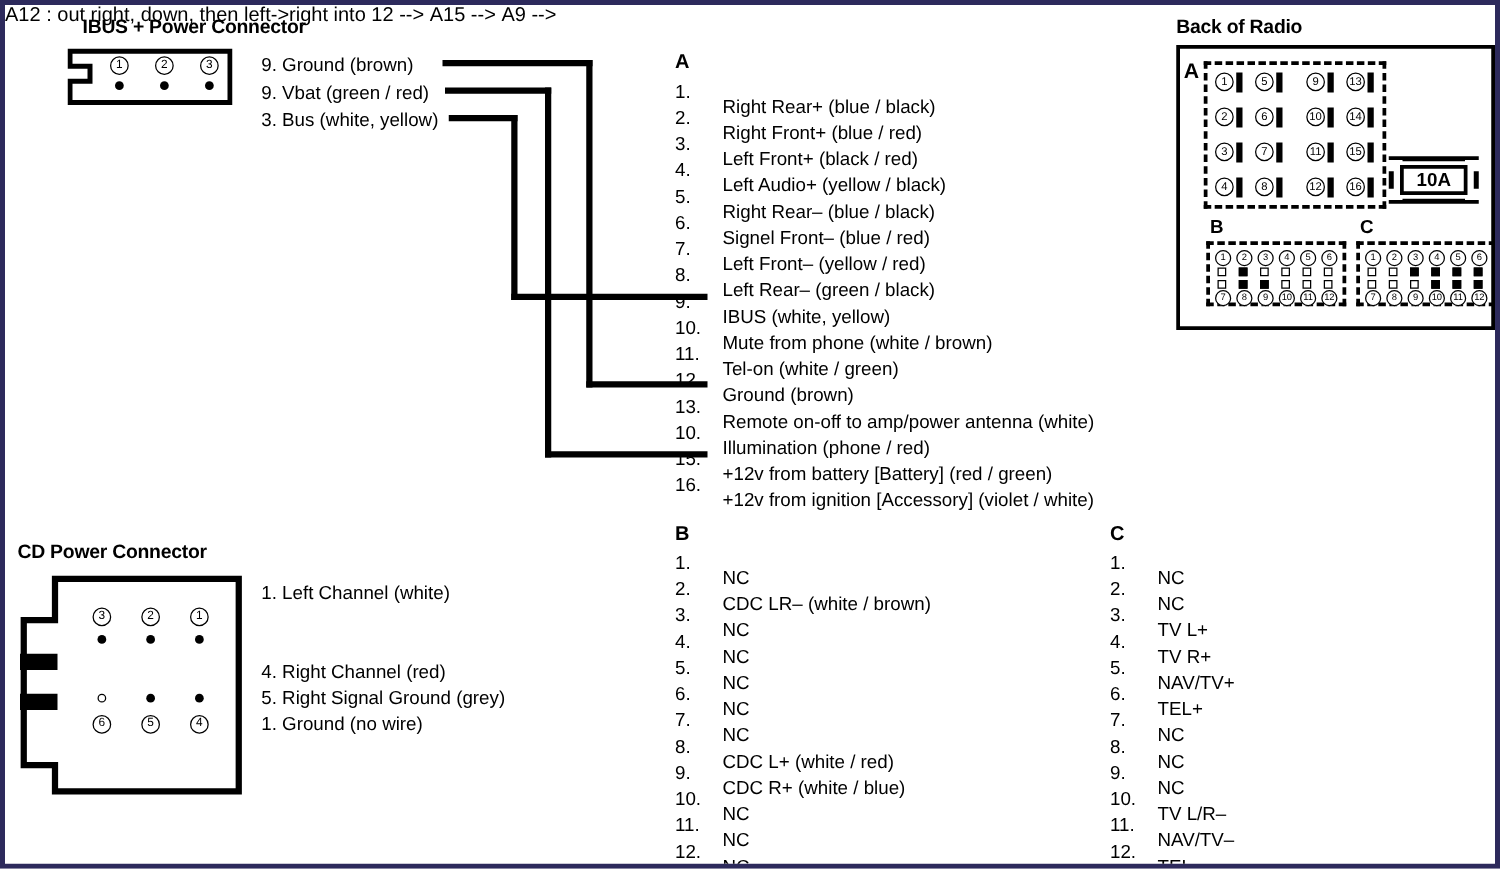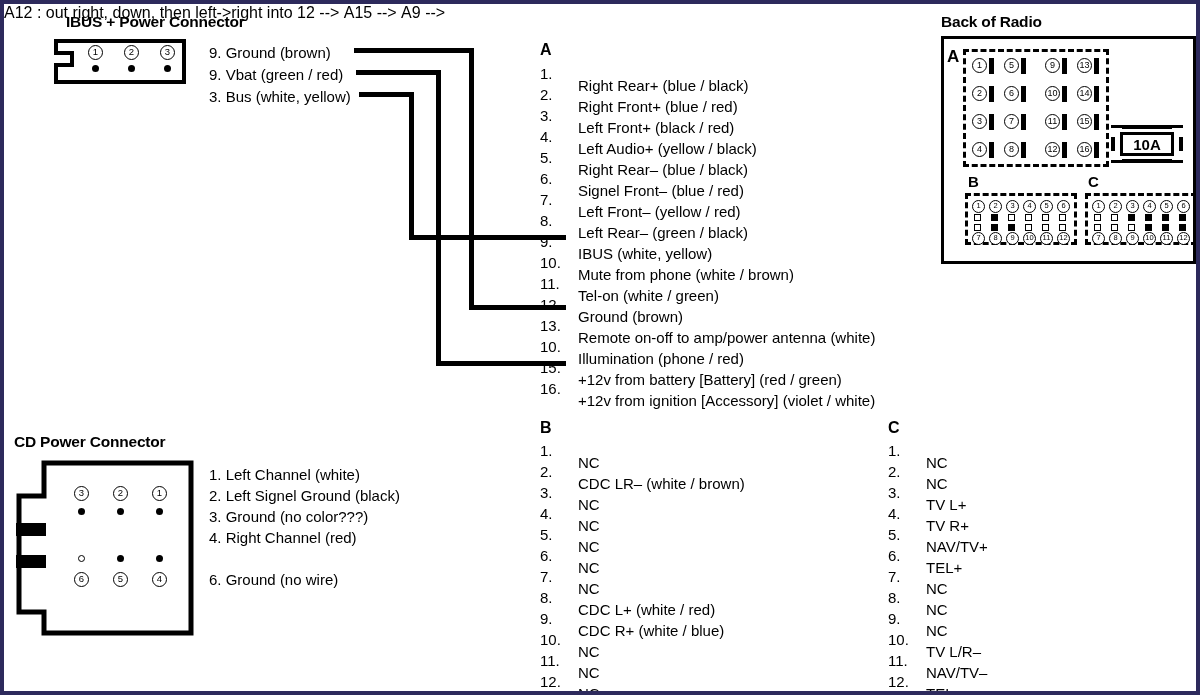--- a/index.html
+++ b/index.html
@@ -424,24 +424,23 @@
 
     <div class="pindot-open" style="left:62px;  top:95px;"></div>
     <div class="pindot" style="left:101px; top:95px;"></div>
     <div class="pindot" style="left:140px; top:95px;"></div>
     <div class="pinnum-c" style="left:58px;  top:112px;">6</div>
     <div class="pinnum-c" style="left:97px;  top:112px;">5</div>
     <div class="pinnum-c" style="left:136px; top:112px;">4</div>
   </div>
 
   <div class="plainrow" style="left:205px; top:460px;">1. Left Channel (white)</div>
-  <div class="plainrow" style="left:205px; top:481px;">2. Left Signel Ground (black)</div>
-  <div class="plainrow" style="left:205px; top:502px;">3. Ground (no color???)</div>
   <div class="plainrow" style="left:205px; top:523px;">4. Right Channel (red)</div>
-  <div class="plainrow" style="left:205px; top:565px;">6. Ground (no wire)</div>
+  <div class="plainrow" style="left:205px; top:544px;">5. Right Signal Ground (grey)</div>
+  <div class="plainrow" style="left:205px; top:565px;">1. Ground (no wire)</div>
 
   
   <div class="hdr" style="left:937px; top:9px;">Back of Radio</div>
 
   <div id="radio-box">
 
     <div class="sec-letter" style="left:3px; top:8px; font-size:17px;">A</div>
 
     <div id="blockA">
 

